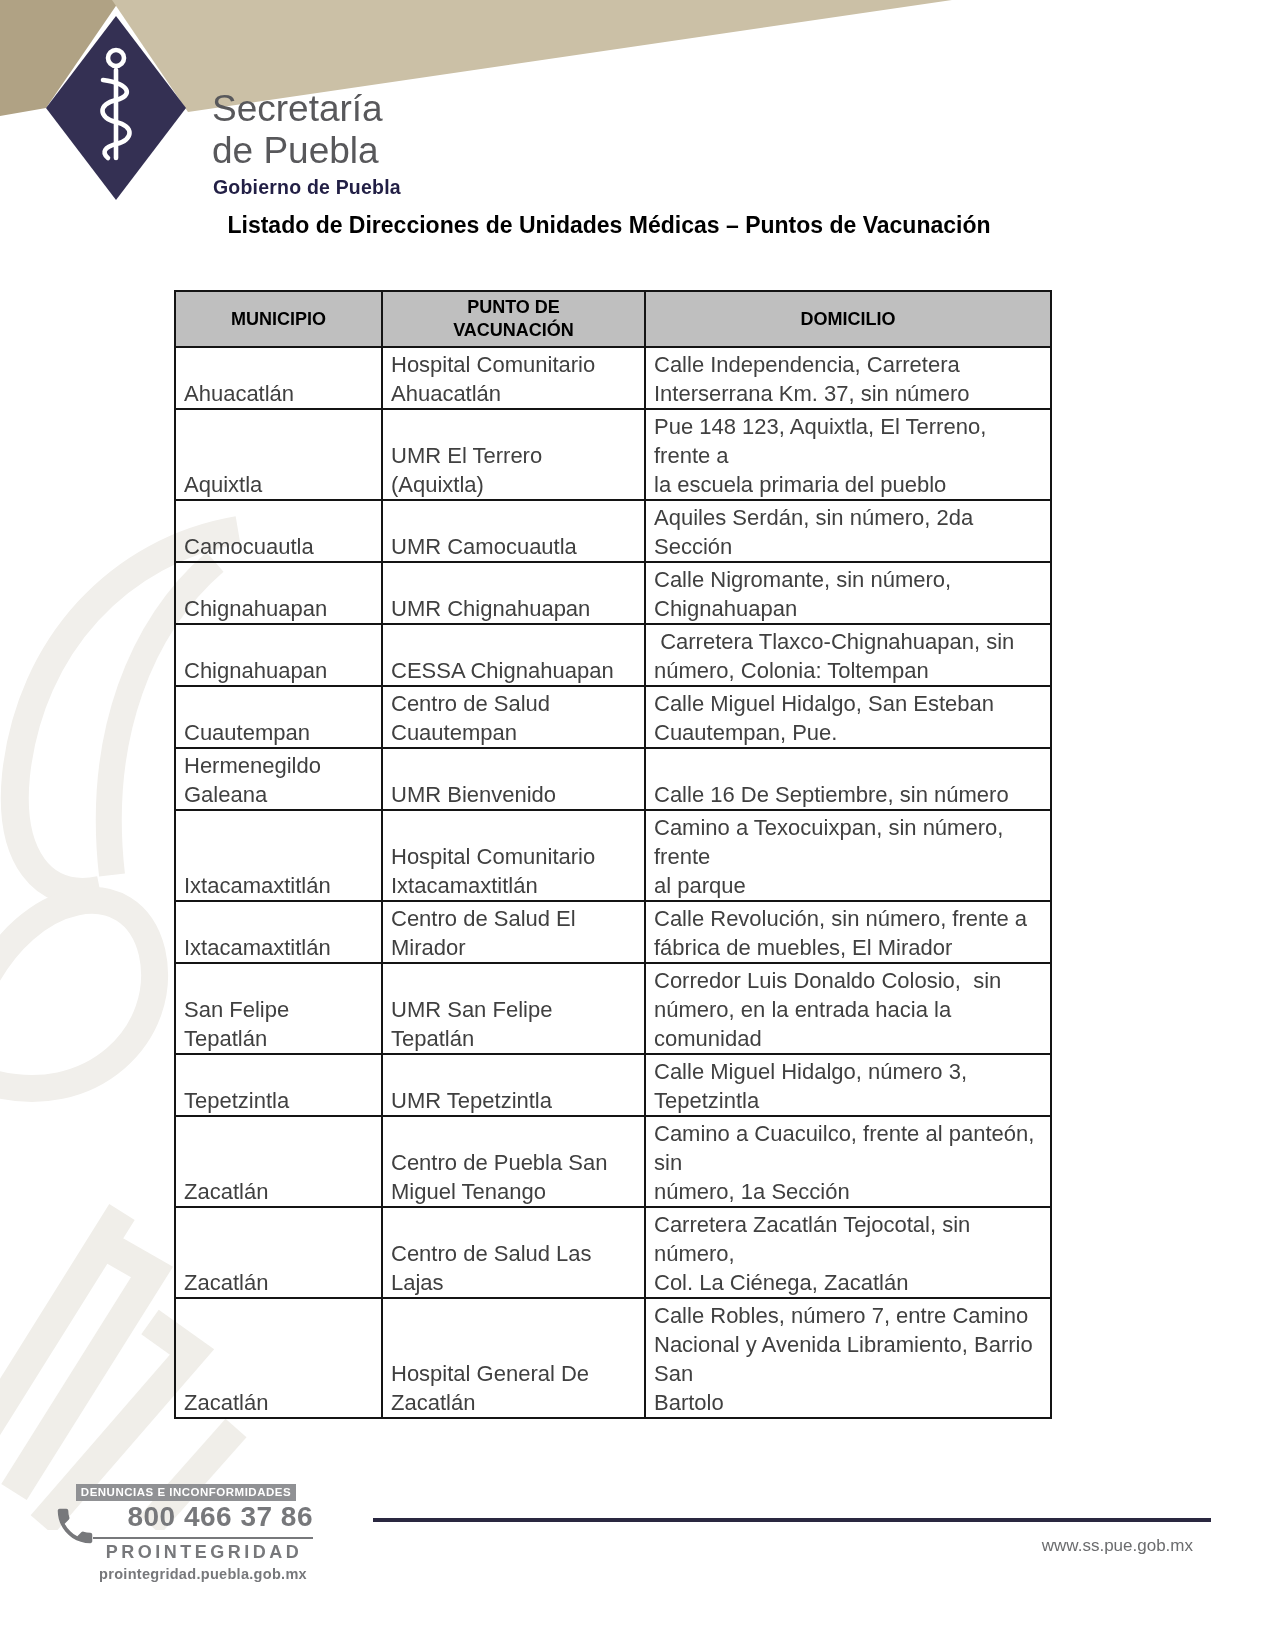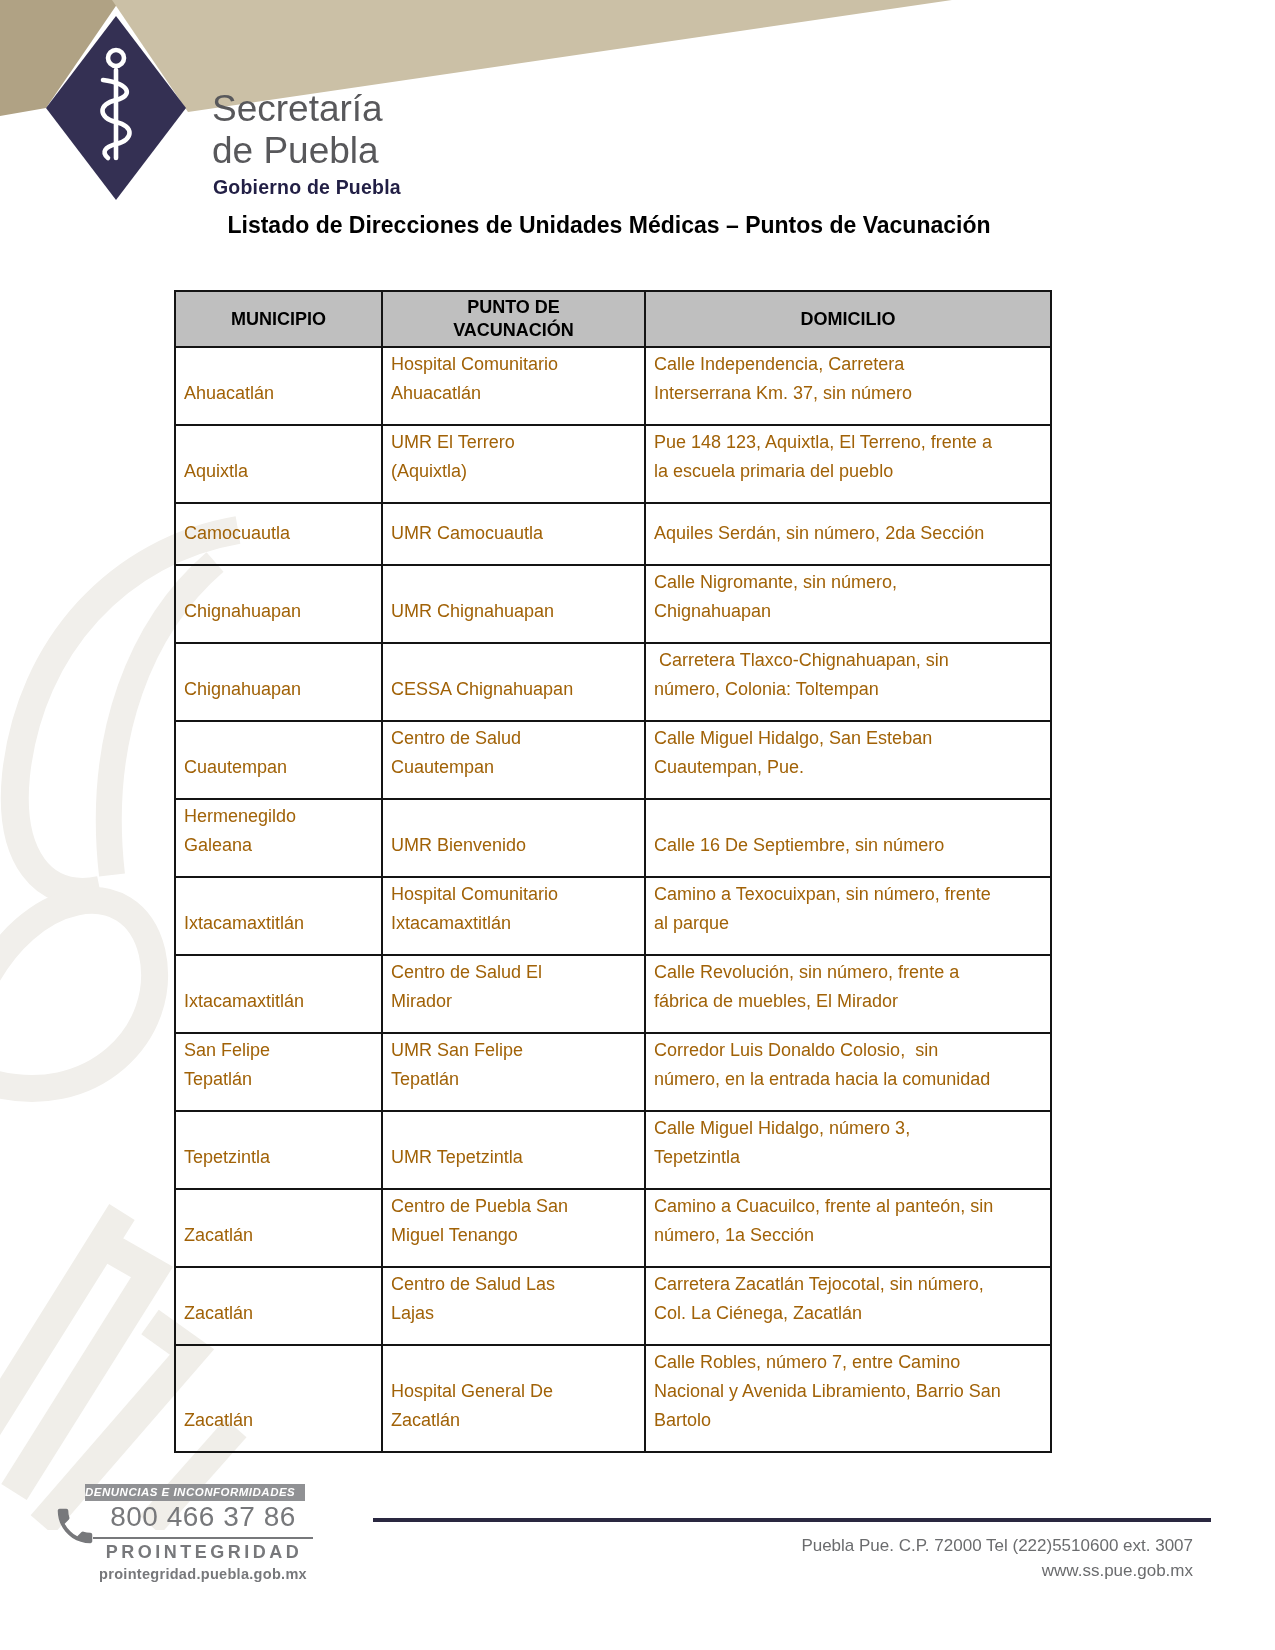--- a/index.html
+++ b/index.html
@@ -20,36 +20,36 @@
   
   .tbl-wrap{left:174px;top:290px;}
   table{border-collapse:collapse;table-layout:fixed;width:876px;}
   col.c1{width:207px;} col.c2{width:263px;} col.c3{width:406px;}
   th,td{border:2px solid #141414;}
   th{
     background:#bfbfbf;height:52px;font-size:18px;font-weight:bold;text-align:center;
     vertical-align:middle;white-space:pre-line;line-height:23px;color:#000;
   }
   td{
-    vertical-align:bottom;font-size:18px;line-height:29px;padding:2px 6px 16px 8px;
-    white-space:pre-wrap;color:#a16207;
+    vertical-align:bottom;font-size:22px;line-height:29px;padding:2px 6px 0 8px;
+    white-space:pre-wrap;color:#404040;
   }
   tbody tr:nth-child(1){height:56px;} tbody tr:nth-child(2){height:60px;}
   tbody tr:nth-child(3){height:62px;margin-top:44px;} tbody tr:nth-child(4){height:62px;}
   tbody tr:nth-child(5){height:62px;} tbody tr:nth-child(6){height:61px;}
   tbody tr:nth-child(7){height:59px;} tbody tr:nth-child(8){height:60px;}
   tbody tr:nth-child(9){height:60px;} tbody tr:nth-child(10){height:62px;}
   tbody tr:nth-child(11){height:60px;} tbody tr:nth-child(12){height:60px;}
   tbody tr:nth-child(13){height:62px;} tbody tr:nth-child(14){height:60px;}
   tbody tr:nth-child(15){height:92px;}
 
   
-  .complaints-box{left:85px;top:1484px;width:220px;box-sizing:border-box;background:#909194;color:#fff;
-    font-size:11.5px;font-weight:bold;letter-spacing:.5px;padding:2px 0 3px;font-style:italic;}
-  .phone-number{left:93px;top:1501px;width:220px;text-align:center;font-size:28px;font-weight:normal;
+  .complaints-box{left:76px;top:1484px;width:220px;box-sizing:border-box;background:#909194;color:#fff;
+    font-size:11.5px;font-weight:bold;letter-spacing:.5px;text-align:center;padding:2px 0 3px;}
+  .phone-number{left:93px;top:1501px;width:220px;text-align:right;font-size:28px;font-weight:bold;
     color:#77787b;letter-spacing:.5px;}
   .phone-underline{left:93px;top:1537px;width:220px;height:2px;background:#77787b;}
   .prointegridad{left:93px;top:1542px;width:222px;text-align:center;font-size:18px;font-weight:bold;
     color:#77787b;letter-spacing:3.5px;}
   .pro-url{left:88px;top:1566px;width:230px;text-align:center;font-size:14.5px;font-weight:600;
     color:#77787b;letter-spacing:.3px;}
   .phone-icon-svg{left:52px;top:1500px;}
   .footer-line{left:373px;top:1518px;width:838px;height:3.5px;background:#2a2840;}
   .address-block{right:82px;top:1534px;text-align:right;font-size:17px;line-height:24.5px;color:#6b6c6e;}
 
@@ -205,15 +205,14 @@
   <path fill="#77787b" d="M6.62 10.79c1.44 2.83 3.76 5.14 6.59 6.59l2.2-2.2c.27-.27.67-.36 1.02-.24 1.12.37 2.33.57 3.57.57.55 0 1 .45 1 1V20c0 .55-.45 1-1 1-9.39 0-17-7.61-17-17 0-.55.45-1 1-1h3.5c.55 0 1 .45 1 1 0 1.25.2 2.45.57 3.57.11.35.03.74-.25 1.02l-2.2 2.2z"></path>
 </svg>
 <div class="abs complaints-box">DENUNCIAS E INCONFORMIDADES</div>
 <div class="abs phone-number">800 466 37 86</div>
 <div class="abs phone-underline"></div>
 <div class="abs prointegridad">PROINTEGRIDAD</div>
 <div class="abs pro-url">prointegridad.puebla.gob.mx</div>
 
 <div class="abs footer-line"></div>
 <div class="abs address-block">
-  <div>Puebla Pue. C.P. 72000 Tel (222)5510600 ext. 3007</div>
   <div>www.ss.pue.gob.mx</div>
 </div>
 
 </body></html>

